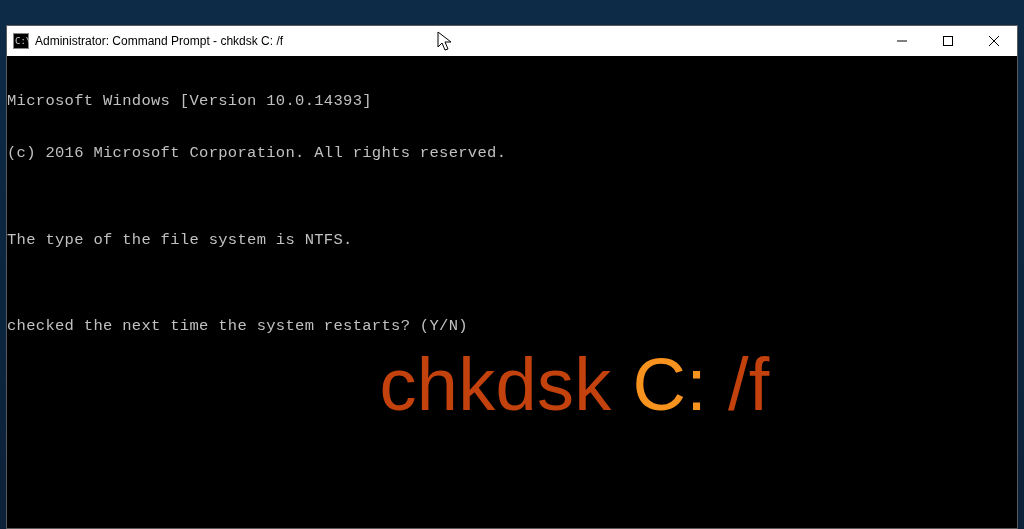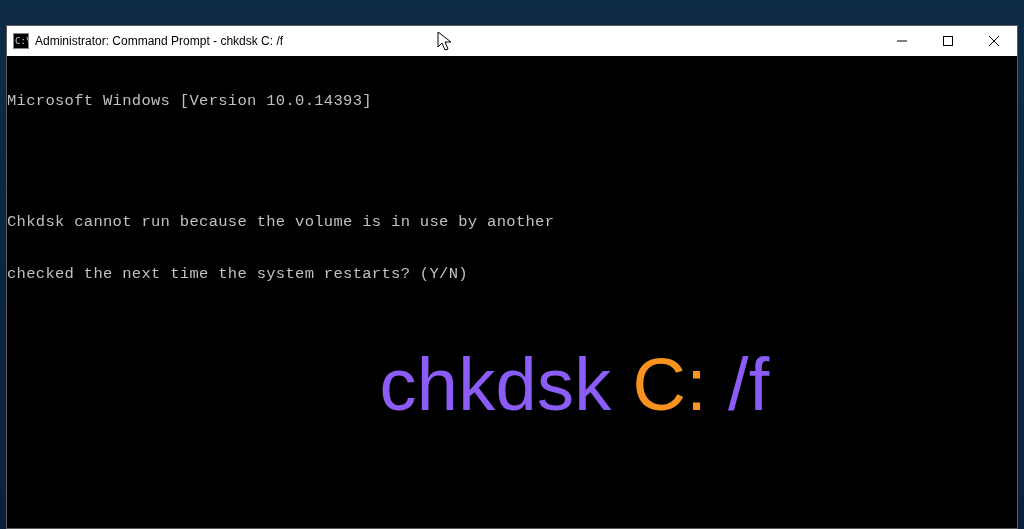--- a/index.html
+++ b/index.html
@@ -87,21 +87,21 @@
       position: absolute;
       left: 0;
       right: 0;
       bottom: 18px;
       text-align: center;
       font-family: Arial, Helvetica, sans-serif;
       font-size: 74px;
       font-weight: 400;
       pointer-events: none;
     }
-    .overlay-caption .white { color: #8b5cf6; }
+    .overlay-caption .white { color: #c2410c; }
     .overlay-caption .orange { color: #f7931e; }
   </style>
 </head>
 <body>
 
 <div class="window">
 
   <div class="titlebar">
     <span class="icon">
       <svg viewBox="0 0 16 16">
@@ -134,23 +134,24 @@
         <svg viewBox="0 0 10 10">
           <line x1="0" y1="0" x2="10" y2="10" stroke="#000" stroke-width="1"></line>
           <line x1="10" y1="0" x2="0" y2="10" stroke="#000" stroke-width="1"></line>
         </svg>
       </button>
     </div>
   </div>
 
   <div class="terminal">
     <div class="line">Microsoft Windows [Version 10.0.14393]</div>
+    <div class="line">(c) 2016 Microsoft Corporation. All rights reserved.</div>
     <div class="line"></div>
+    <div class="line">The type of the file system is NTFS.</div>
     <div class="line"></div>
-    <div class="line">Chkdsk cannot run because the volume is in use by another</div>
     <div class="line"><span>checked the next time the system restarts? (Y/N) </span></div>
 
     <div class="overlay-caption">
       <span class="white">chkdsk </span><span class="orange">C:</span><span class="white"> /f</span>
     </div>
   </div>
 
 </div>
 
 </body></html>

